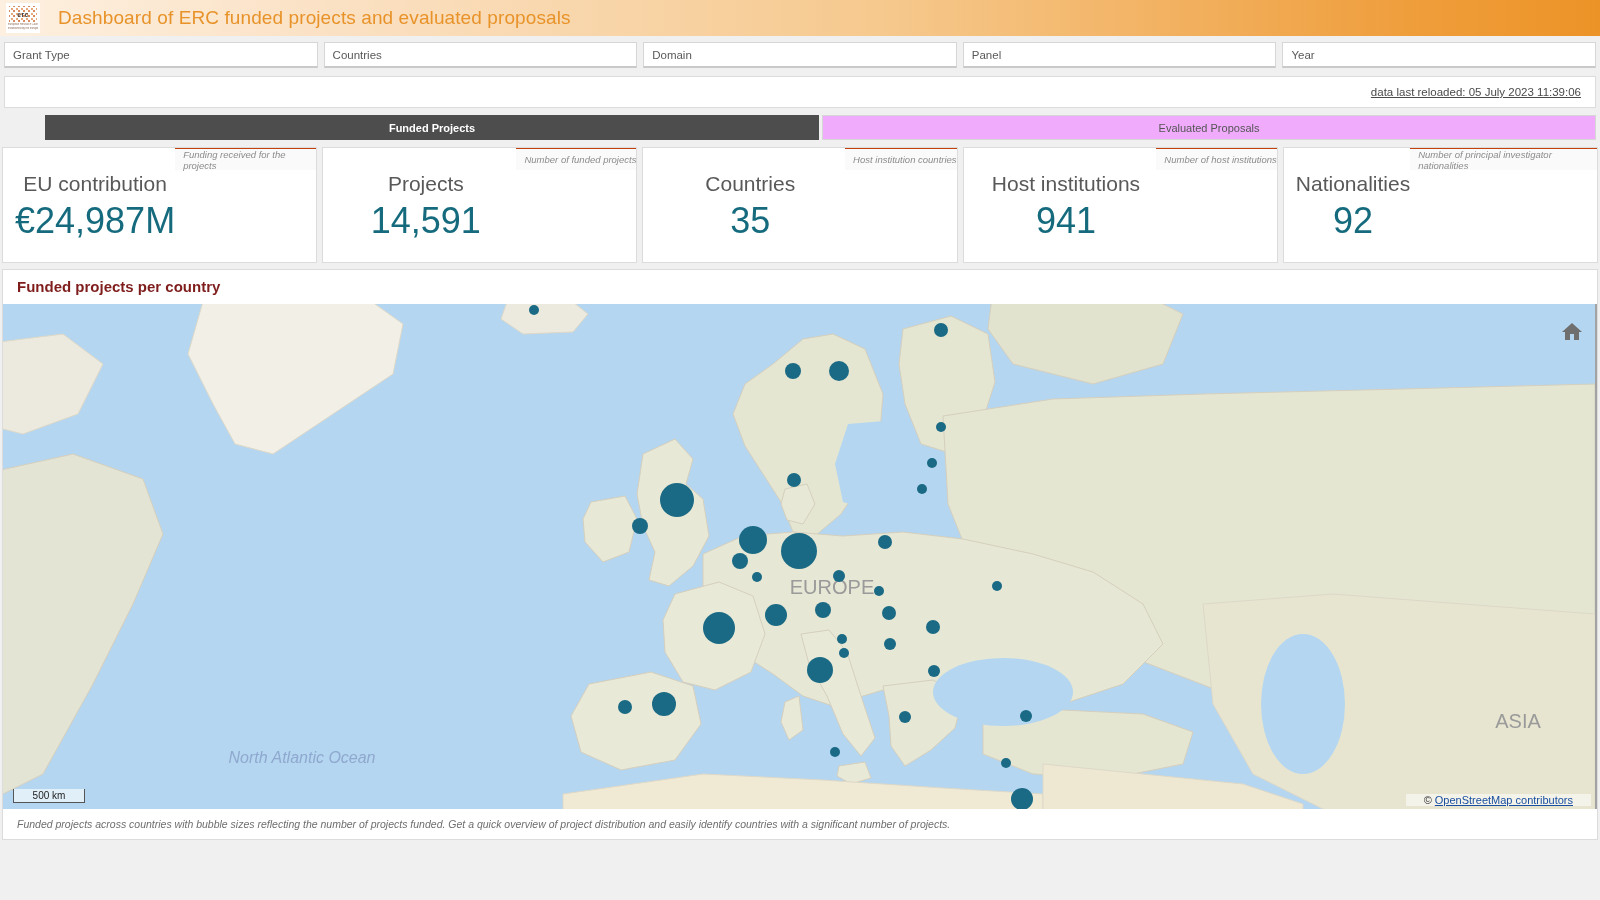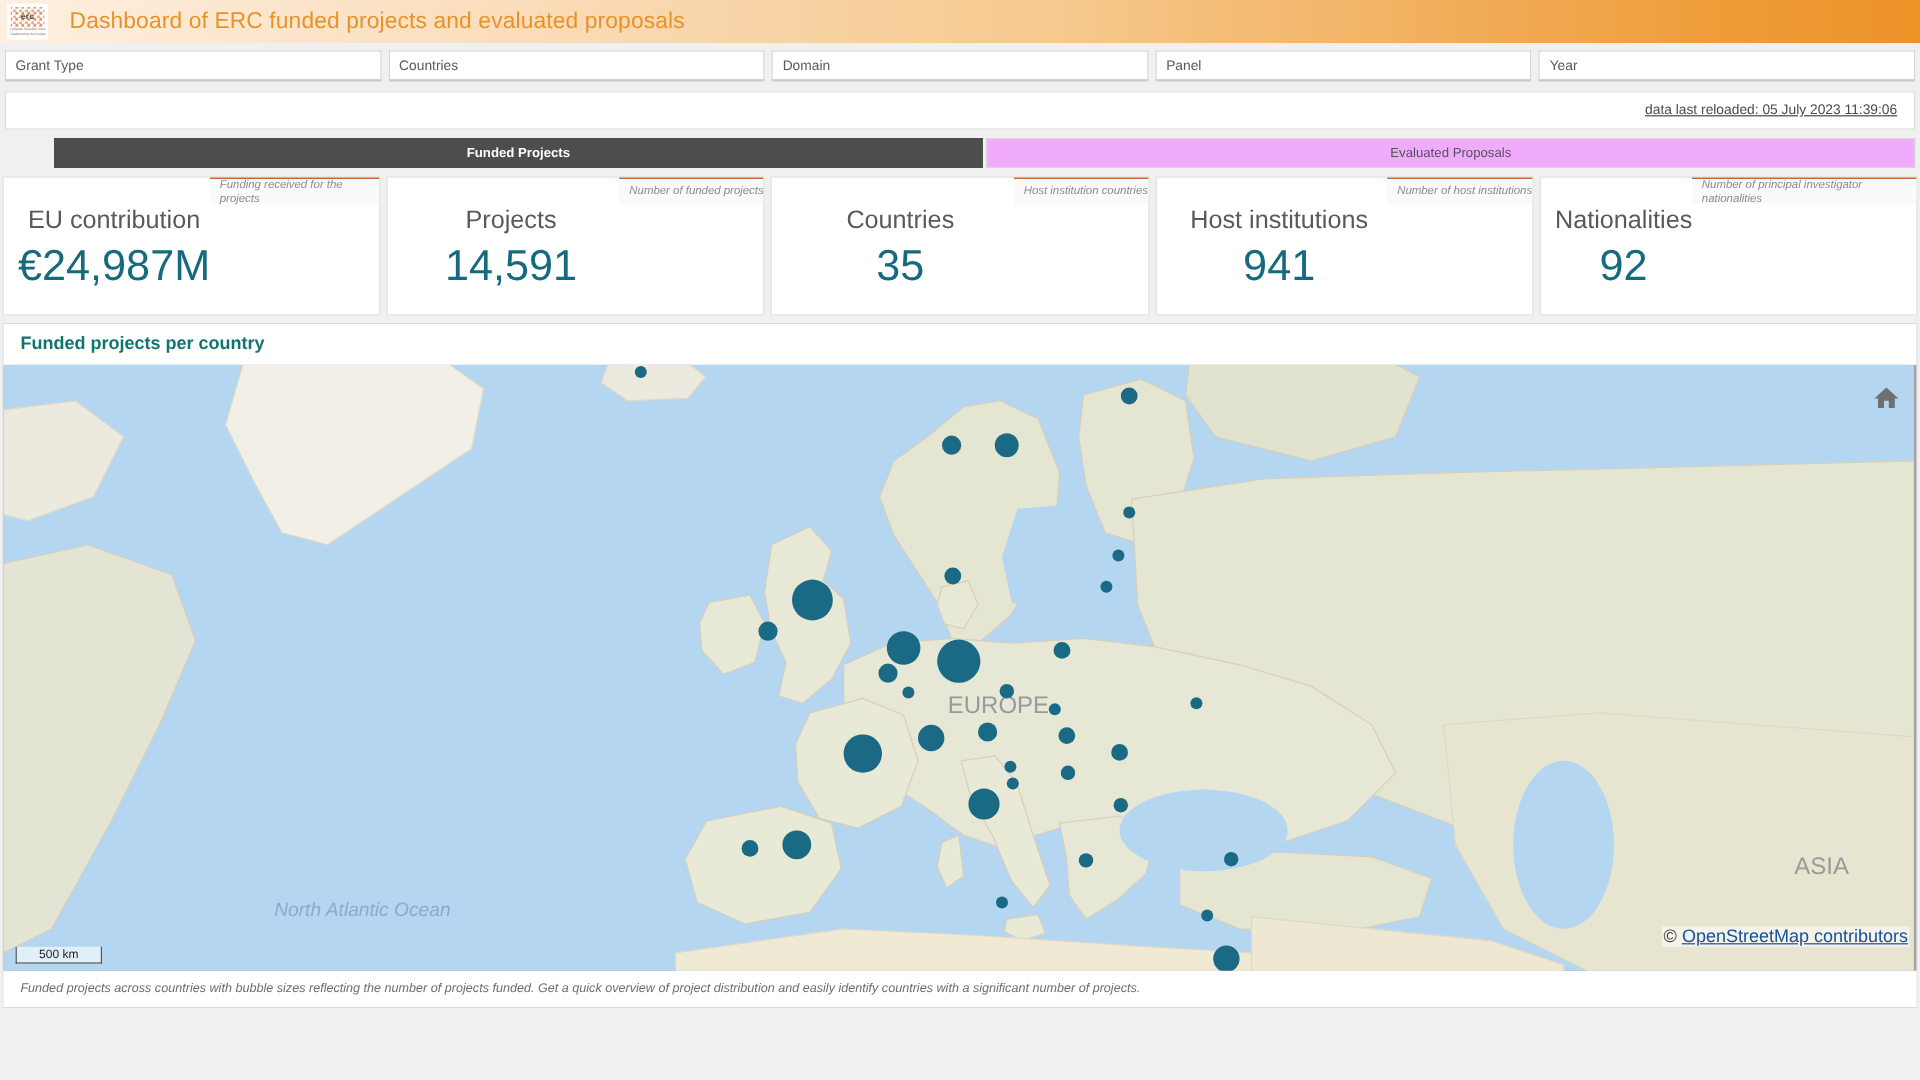--- a/index.html
+++ b/index.html
@@ -148,21 +148,21 @@
     border: 1px solid #dcdcdc;
     height: 571px;
     display: flex; flex-direction: column;
   }
   .map-title {
     height: 34px;
     display: flex; align-items: center;
     padding-left: 14px;
     font-size: 15px;
     font-weight: bold;
-    color: #0f766e;
+    color: #7f1d1d;
     text-align: center;
   }
   .map-wrap {
     flex: 1 1 auto;
     position: relative;
     overflow: hidden;
     background: #a3a3a3;
   }
   .map-wrap svg { display: block; }
   .map-foot {
@@ -173,24 +173,24 @@
     background: #fff;
   }
 
   .home-btn {
     position: absolute; right: 12px; top: 14px;
     width: 26px; height: 26px;
     display: flex; align-items: center; justify-content: center;
     cursor: pointer;
   }
   .attrib {
-    position: absolute; right: 6px; bottom: 20px;
-    font-size: 15px; color: #333;
+    position: absolute; right: 6px; bottom: 3px;
+    font-size: 11px; color: #333;
     background: rgba(255,255,255,0.55);
-    padding: 0 1px;
+    padding: 0 18px;
   }
   .attrib a { color: #1a4fa0; text-decoration: underline; }
   .scalebar {
     position: absolute; left: 10px; bottom: 6px;
     font-size: 10px; color: #222;
     border: 1px solid #555; border-top: none;
     background: rgba(255,255,255,0.6);
     padding: 0 6px 0 6px;
     line-height: 13px;
     text-align: center;

